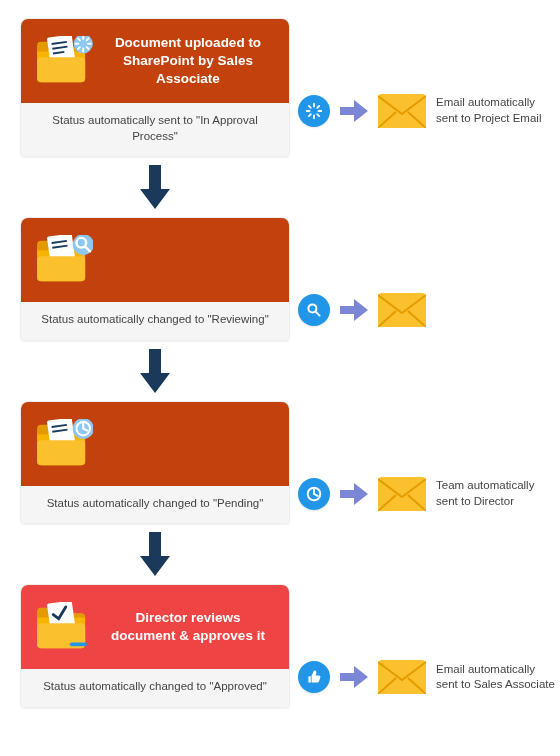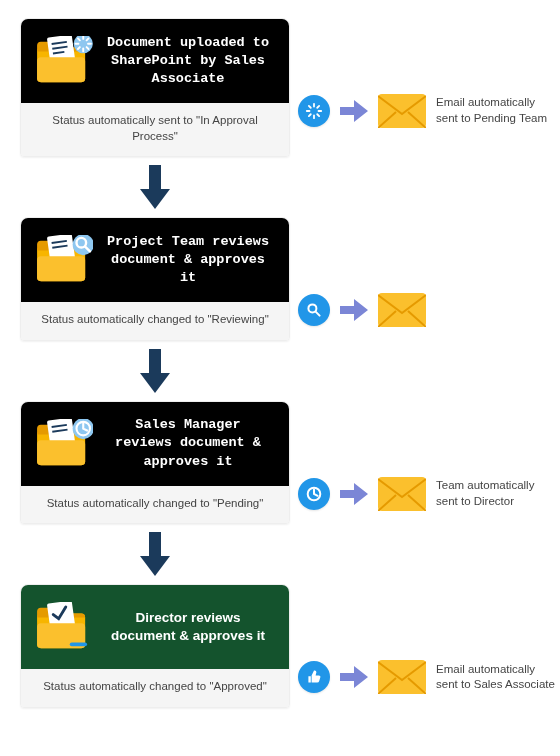--- a/index.html
+++ b/index.html
@@ -26,22 +26,22 @@
     box-shadow: 0 1px 2px rgba(0,0,0,0.06);
     border: 1px solid #eee;
   }
   .card-top {
     display: flex;
     align-items: center;
     padding: 14px 18px 14px 14px;
     gap: 12px;
     min-height: 84px;
   }
-  .card-top.blue { background: #000000; font-family: Liberation Mono, monospace; }
-  .card-top.teal { background: #14532d; justify-content: center; }
+  .card-top.blue { background: #c2410c; }
+  .card-top.teal { background: #ef4444; justify-content: center; }
   .card-title {
     color: #fff;
     font-weight: 700;
     font-size: 13.5px;
     line-height: 1.35;
     text-align: center;
     flex: 1;
   }
   .card-bottom {
     background: #f5f5f5;
@@ -132,21 +132,21 @@
         </svg>
     </div>
     <svg class="right-arrow" width="28" height="22" viewBox="0 0 28 22">
       <path d="M0 7 L14 7 L14 0 L28 11 L14 22 L14 15 L0 15 Z" fill="#7b86d6"></path>
     </svg>
     <svg class="envelope" width="48" height="34" viewBox="0 0 48 34">
       <rect x="0" y="0" width="48" height="34" rx="4" fill="#fbc02d"></rect>
       <path d="M0 2 L24 20 L48 2" fill="none" stroke="#e59a00" stroke-width="2"></path>
       <path d="M0 34 L18 18 M48 34 L30 18" stroke="#e59a00" stroke-width="2"></path>
     </svg>
-    <div class="email-text">Email automatically sent to Pending Team</div>
+    <div class="email-text">Email automatically sent to Project Email</div>
   </div>
 </div>
 
 <div class="down-arrow">
   <svg width="30" height="44" viewBox="0 0 30 44">
       <path d="M9 0 L21 0 L21 24 L30 24 L15 44 L0 24 L9 24 Z" fill="#1b3a5b"></path>
     </svg>
 </div>
 
 <div class="stage">
@@ -159,21 +159,20 @@
             <path d="M2 16 L2 10 Q2 6 6 6 L20 6 L26 12 L48 12 Q52 12 52 16 Z" fill="#e59a00"></path>
             <rect x="14" y="0" width="26" height="28" rx="2" fill="#fff" transform="rotate(-8 27 14)"></rect>
             <rect x="18" y="6" width="16" height="2" fill="#1b3a5b" transform="rotate(-8 27 14)"></rect>
             <rect x="18" y="11" width="16" height="2" fill="#1b3a5b" transform="rotate(-8 27 14)"></rect>
             <rect x="2" y="22" width="50" height="26" rx="4" fill="#fbc02d"></rect>
             <circle cx="50" cy="10" r="11" fill="#8ec7f0"></circle>
             <circle cx="48" cy="8" r="5" fill="none" stroke="#fff" stroke-width="2.5"></circle>
             <line x1="52" y1="12" x2="57" y2="17" stroke="#fff" stroke-width="2.5" stroke-linecap="round"></line>
           </svg>
         </div>
-        <div class="card-title">Project Team reviews document &amp; approves it</div>
       </div>
       <div class="card-bottom">Status automatically changed to "Reviewing"</div>
     </div>
   </div>
   <div class="side">
     <div class="badge blue">
       <svg viewBox="0 0 20 20" width="16" height="16">
         <circle cx="8" cy="8" r="5" fill="none" stroke="#fff" stroke-width="2.5"></circle>
         <line x1="12" y1="12" x2="17" y2="17" stroke="#fff" stroke-width="2.5" stroke-linecap="round"></line>
       </svg>
@@ -205,21 +204,20 @@
             <path d="M2 16 L2 10 Q2 6 6 6 L20 6 L26 12 L48 12 Q52 12 52 16 Z" fill="#e59a00"></path>
             <rect x="14" y="0" width="26" height="28" rx="2" fill="#fff" transform="rotate(-8 27 14)"></rect>
             <rect x="18" y="6" width="16" height="2" fill="#1b3a5b" transform="rotate(-8 27 14)"></rect>
             <rect x="18" y="11" width="16" height="2" fill="#1b3a5b" transform="rotate(-8 27 14)"></rect>
             <rect x="2" y="22" width="50" height="26" rx="4" fill="#fbc02d"></rect>
             <circle cx="50" cy="10" r="11" fill="#8ec7f0"></circle>
             <circle cx="50" cy="10" r="7" fill="none" stroke="#fff" stroke-width="2.2"></circle>
             <path d="M50 5 L50 10 L54 12" fill="none" stroke="#fff" stroke-width="2.2" stroke-linecap="round"></path>
           </svg>
         </div>
-        <div class="card-title">Sales Manager reviews document &amp; approves it</div>
       </div>
       <div class="card-bottom">Status automatically changed to "Pending"</div>
     </div>
   </div>
   <div class="side">
     <div class="badge blue">
       <svg viewBox="0 0 20 20" width="18" height="18">
         <circle cx="10" cy="10" r="7" fill="none" stroke="#fff" stroke-width="2.2"></circle>
         <path d="M10 5 L10 10 L14 12" fill="none" stroke="#fff" stroke-width="2.2" stroke-linecap="round"></path>
       </svg>

